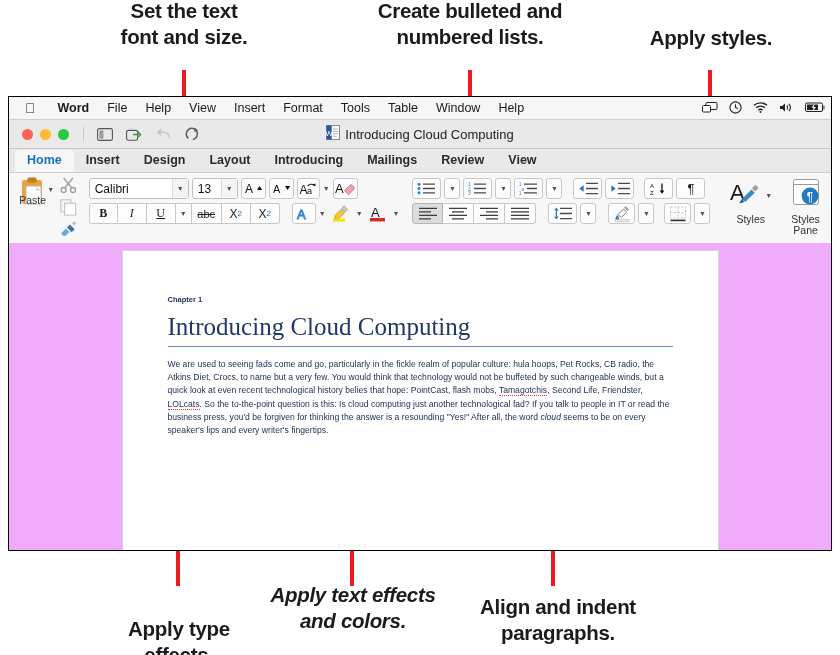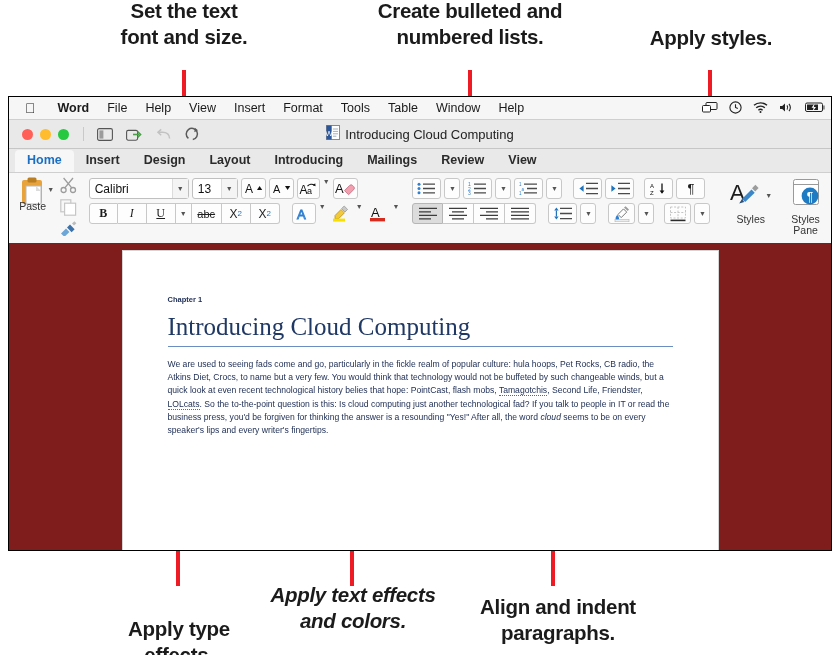--- a/index.html
+++ b/index.html
@@ -91,55 +91,55 @@
   
   .ribbon{
     height:72px;background:#f7f7f7;border-bottom:1px solid #bdbdbd;
     display:flex;align-items:flex-start;position:relative;
   }
   .grp{display:flex;padding:5px 0 0;height:100%;box-sizing:border-box;}
   .sep{width:1px;background:#d2d2d2;margin:6px 4px 8px;}
 
   
   .paste-grp{flex-direction:column;align-items:center;width:52px;padding-top:4px;}
-  .paste-lbl{font-size:10.5px;color:#333;margin-top:7px;}
+  .paste-lbl{font-size:10.5px;color:#333;margin-top:1px;}
   .clip-col{display:flex;flex-direction:column;align-items:center;gap:1px;padding-top:4px;width:26px;}
 
   
   .btn{
     border:1px solid #c8c8c8;background:#fdfdfd;border-radius:3px;
     height:21px;box-sizing:border-box;display:flex;align-items:center;
     justify-content:center;font-size:12px;color:#1e1e1e;
   }
   .btn.pressed{background:#dcdcdc;border-color:#b6b6b6;}
   .btn.plain{border:none;background:transparent;}
   .seg{display:flex;}
   .seg .btn{border-radius:0;border-left-width:0;}
   .seg .btn:first-child{border-radius:3px 0 0 3px;border-left-width:1px;}
   .seg .btn:last-child{border-radius:0 3px 3px 0;}
   .caret{font-size:7px;color:#555;}
-  .rowgap{display:flex;gap:3px;align-items:flex-start;}
+  .rowgap{display:flex;gap:3px;align-items:center;}
   .stack{display:flex;flex-direction:column;gap:4px;}
 
   .fontbox{
     border:1px solid #c0c0c0;background:#fff;border-radius:3px;height:21px;
     display:flex;align-items:center;box-sizing:border-box;
     font-size:12px;color:#111;
   }
   .fontbox .val{padding:0 5px;flex:1;}
   .fontbox .dd{width:15px;height:100%;border-left:1px solid #dcdcdc;display:flex;align-items:center;justify-content:center;background:#f4f4f4;}
 
   
   .styles-grp{flex-direction:column;align-items:center;width:56px;padding-top:5px;}
   .styles-lbl{font-size:10.5px;color:#333;text-align:center;line-height:11px;margin-top:2px;}
 
   
   .canvas{
     position:absolute;left:0;right:0;top:146px;bottom:0;
-    background:#7f1d1d;display:flex;justify-content:center;
+    background:#f0abfc;display:flex;justify-content:center;
   }
   .page{
     width:595px;background:#fff;margin-top:8px;
     box-shadow:0 0 0 1px #d5d5d5;
     padding:44px 45px 0;box-sizing:border-box;
     position:relative;
   }
   .chapter{font-size:7.5px;font-weight:bold;color:#1b2b52;font-family:"Liberation Sans",sans-serif;}
   .doc-h1{
     font-family:"Liberation Serif", serif;

